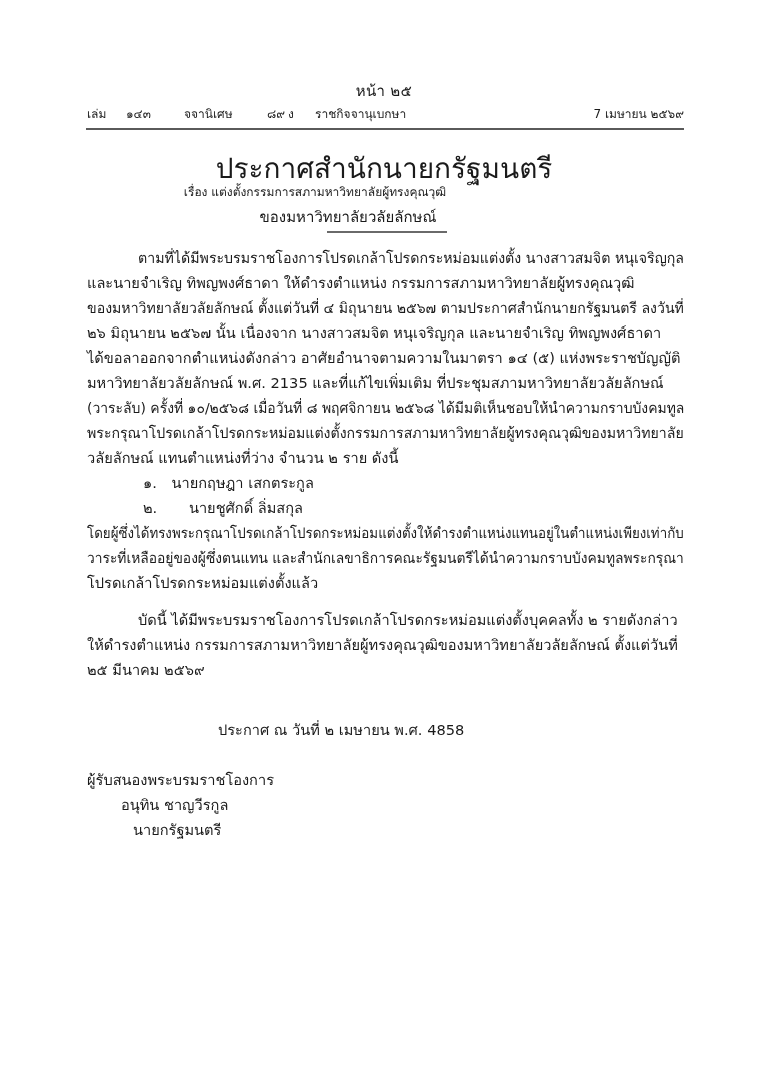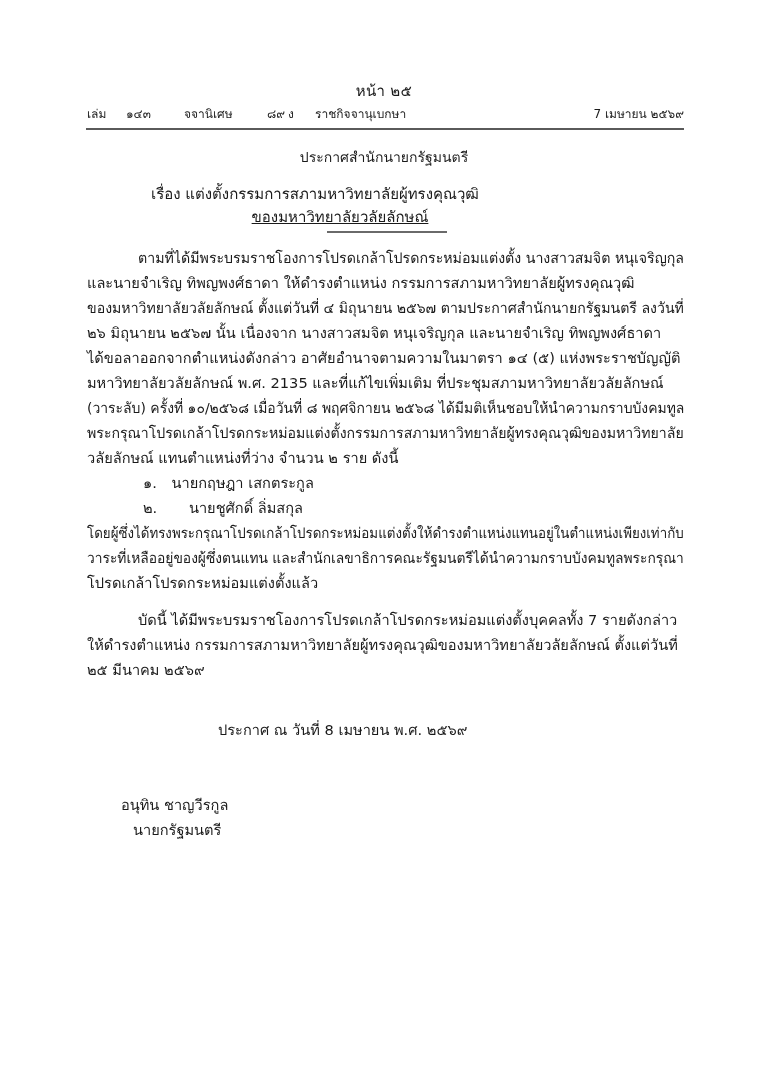--- a/index.html
+++ b/index.html
@@ -47,32 +47,31 @@
     .header-rule {
       left: 86px; top: 128px;
       width: 598px; height: 2px;
       background: #5a5a5a;
     }
 
     
     .doc-title {
       left: 0; width: 768px; top: 146px;
       text-align: center;
-      font-size: 14px;
+      font-size: 28px;
     }
     .doc-subject-1 {
       left: 0; width: 630px; top: 182px;
       text-align: center;
-      font-size: 15px;
+      font-size: 12px;
     }
     .doc-subject-2 {
-      left: 8px; width: 664px; top: 205px;
+      left: 16px; width: 664px; top: 205px;
       text-align: center;
       font-size: 15px;
-      text-decoration: underline;
     }
     .title-rule {
       left: 327px; top: 231px;
       width: 120px; height: 2px;
       background: #6a6a6a;
     }
 
     
     .line {
       font-size: 14.6px;
@@ -126,22 +125,23 @@
     </div>
   </div>
 
   <div>
     <div class="abs line" style="left: 87px; top: 522px; width: 653px; white-space: nowrap; transform-origin: left top; transform: scaleX(0.9142);">โดยผู้ซึ่งได้ทรงพระกรุณาโปรดเกล้าโปรดกระหม่อมแต่งตั้งให้ดำรงตำแหน่งแทนอยู่ในตำแหน่งเพียงเท่ากับ</div>
     <div class="abs line" style="left: 87px; top: 547px; width: 631px; white-space: nowrap; transform-origin: left top; transform: scaleX(0.9461);">วาระที่เหลืออยู่ของผู้ซึ่งตนแทน  และสำนักเลขาธิการคณะรัฐมนตรีได้นำความกราบบังคมทูลพระกรุณา</div>
     <div class="abs line" style="left: 87px; top: 572px; width: 597px; white-space: nowrap;">โปรดเกล้าโปรดกระหม่อมแต่งตั้งแล้ว</div>
   </div>
 
   <div>
-    <div class="abs line" style="left: 138px; top: 609px; width: 546px; white-space: nowrap;">บัดนี้  ได้มีพระบรมราชโองการโปรดเกล้าโปรดกระหม่อมแต่งตั้งบุคคลทั้ง  7  รายดังกล่าว</div>
+    <div class="abs line" style="left: 138px; top: 609px; width: 546px; white-space: nowrap;">บัดนี้  ได้มีพระบรมราชโองการโปรดเกล้าโปรดกระหม่อมแต่งตั้งบุคคลทั้ง  ๒  รายดังกล่าว</div>
     <div class="abs line" style="left: 87px; top: 634px; width: 597px; white-space: nowrap;">ให้ดำรงตำแหน่ง  กรรมการสภามหาวิทยาลัยผู้ทรงคุณวุฒิของมหาวิทยาลัยวลัยลักษณ์  ตั้งแต่วันที่</div>
     <div class="abs line" style="left: 87px; top: 659px; width: 597px; white-space: nowrap;">๒๕  มีนาคม  ๒๕๖๙</div>
   </div>
 
-  <div class="abs line" style="left:218px; top:719px;">ประกาศ  ณ  วันที่  8  เมษายน  พ.ศ.  ๒๕๖๙</div>
+  <div class="abs line" style="left:218px; top:719px;">ประกาศ  ณ  วันที่  ๒  เมษายน  พ.ศ.  4858</div>
+  <div class="abs line" style="left:87px; top:769px;">ผู้รับสนองพระบรมราชโองการ</div>
   <div class="abs line" style="left:121px; top:794px;">อนุทิน  ชาญวีรกูล</div>
   <div class="abs line" style="left:133px; top:819px;">นายกรัฐมนตรี</div>
 
 </div>
 
 </body></html>

